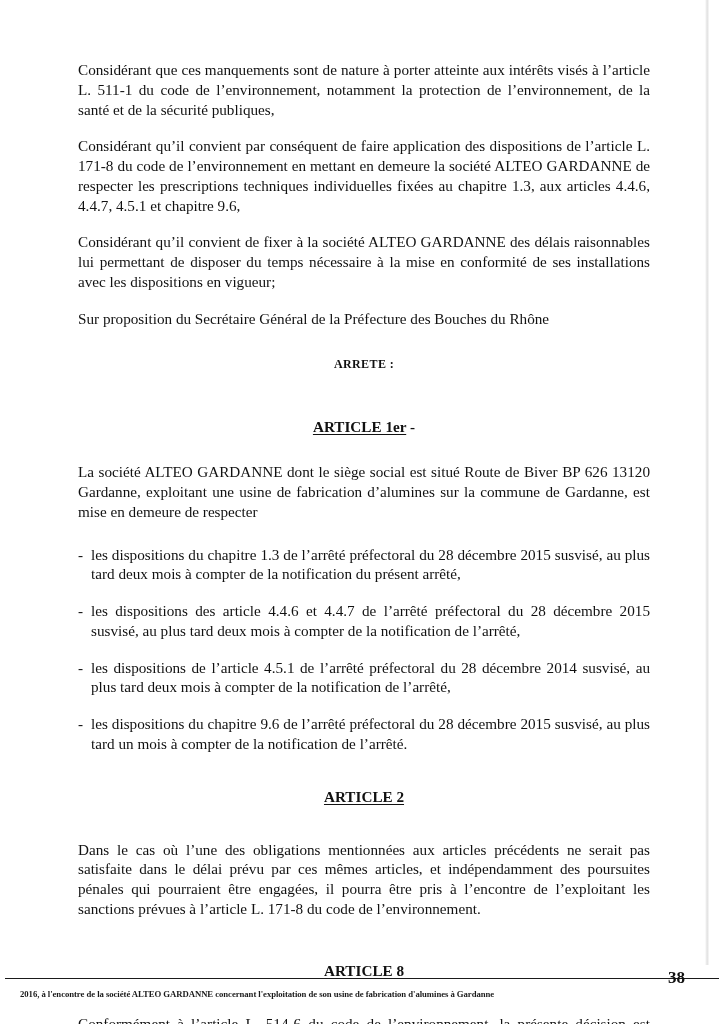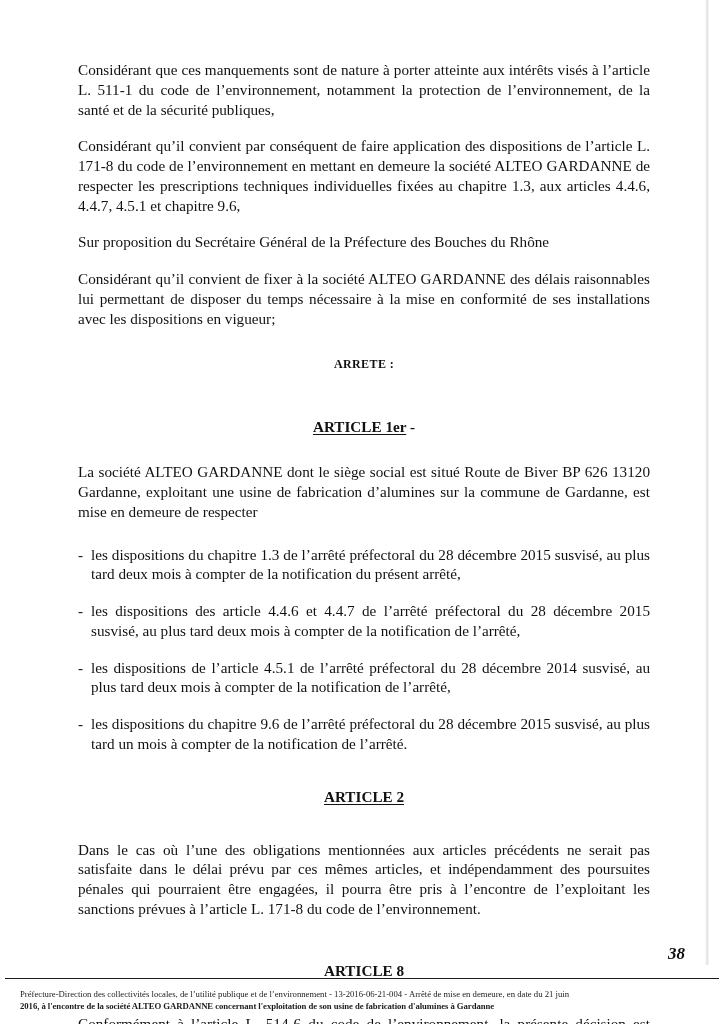--- a/index.html
+++ b/index.html
@@ -113,45 +113,44 @@
     width: 620px;
     font-size: 8.7px;
     line-height: 1.42;
     color: #1a1a1a;
     text-align: left;
   }
   .footer .line2 { letter-spacing: -0.05px; font-weight: bold; }
   .page-number {
     position: absolute;
     left: 668px;
-    top: 944px;
+    top: 968px;
     width: 40px;
     font-size: 17px;
     font-weight: bold;
     text-align: left;
     color: #111111;
-    font-style: italic;
   }
 </style>
 </head>
 <body>
 
 <div class="page">
 
   <div class="scan-artifact"></div>
 
   <div class="body-block">
 
     <p class="para">Considérant que ces manquements sont de nature à porter atteinte aux intérêts visés à l’article L. 511-1 du code de l’environnement, notamment la protection de l’environnement, de la santé et de la sécurité publiques,</p>
 
     <p class="para">Considérant qu’il convient par conséquent de faire application des dispositions de l’article L. 171-8 du code de l’environnement en mettant en demeure la société ALTEO GARDANNE de respecter les prescriptions techniques individuelles fixées au chapitre 1.3, aux articles 4.4.6, 4.4.7, 4.5.1 et chapitre 9.6,</p>
 
+    <p class="para">Considérant qu’il convient de fixer à la société ALTEO GARDANNE des délais raisonnables lui permettant de disposer du temps nécessaire à la mise en conformité de ses installations avec les dispositions en vigueur;</p>
+
     <p class="para">Sur proposition du Secrétaire Général de la Préfecture des Bouches du Rhône</p>
-
-    <p class="para">Considérant qu’il convient de fixer à la société ALTEO GARDANNE des délais raisonnables lui permettant de disposer du temps nécessaire à la mise en conformité de ses installations avec les dispositions en vigueur;</p>
 
     <div class="spacer-md"></div>
 
     <h2 class="centered-heading">ARRETE :</h2>
 
     <div class="spacer-lg"></div>
     <div class="spacer-md"></div>
 
     <h3 class="article-heading">
       <span class="u">ARTICLE 1er</span><span class="nou"> -</span>
@@ -207,19 +206,18 @@
         <span class="dash">-</span>
         <span>par l’exploitant dans un délai de deux mois qui suivent la date de notification du présent arrêté,</span>
       </li>
     </ul>
 
   </div>
 
   <div class="footer-rule"></div>
 
   <div class="footer">
-    <div class="line1">Préfecture-Direction des collectivités locales, de l’utilité publique et de l’environnement - 13-2016-06-21-004 - Arrêté de mise en demeure, en date du 21 juin</div>
     <div class="line2">2016, à l'encontre de la société ALTEO GARDANNE concernant l'exploitation de son usine de fabrication d'alumines à Gardanne</div>
   </div>
 
   <div class="page-number">38</div>
 
 </div>
 
 </body></html>

